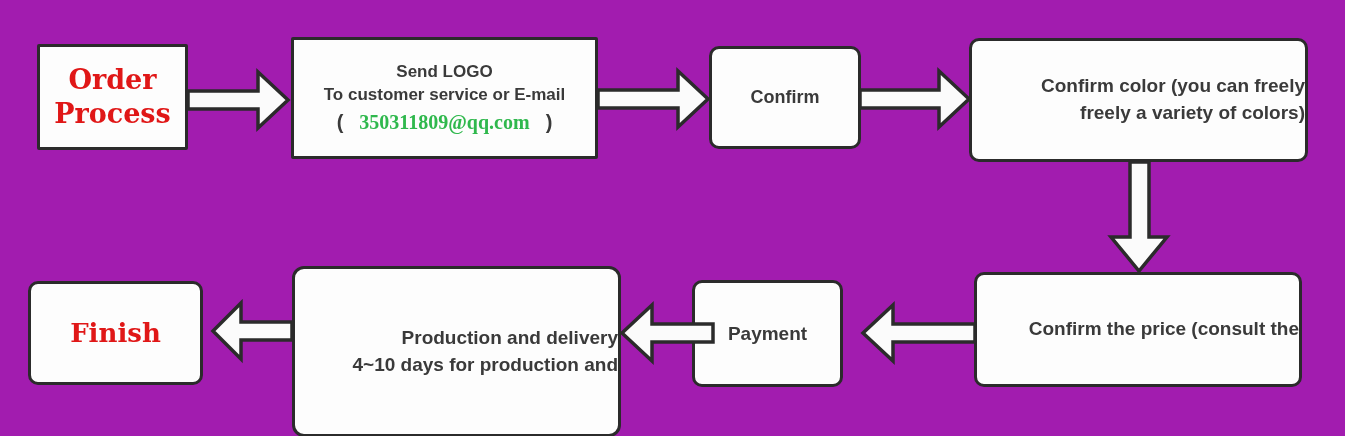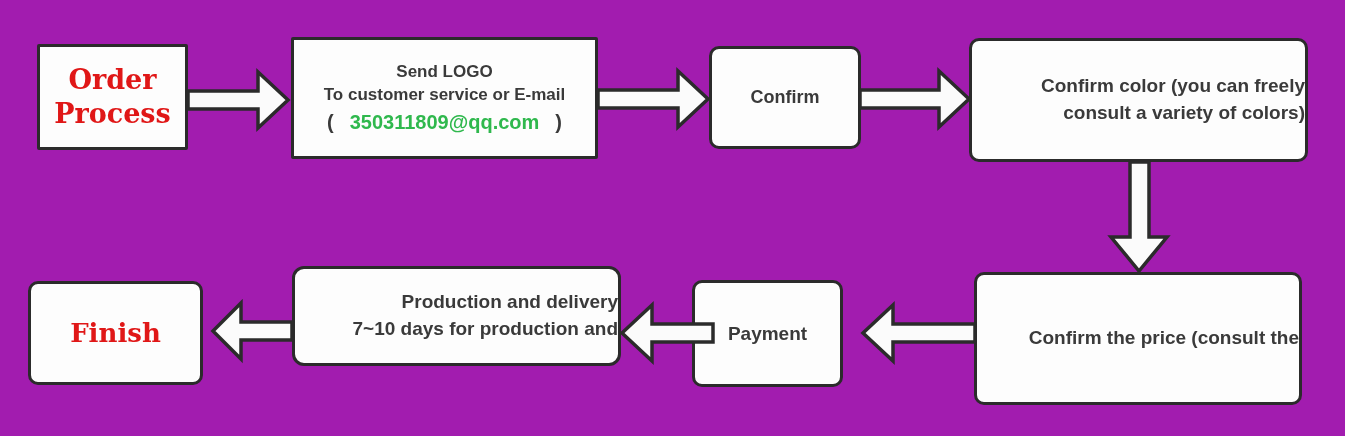--- a/index.html
+++ b/index.html
@@ -20,21 +20,21 @@
     font-weight:bold;color:#e01717;font-size:27px;line-height:1.25;
   }
   .t17{font-size:17px;line-height:1.38;justify-content:center;}
   .t18{font-size:18px;line-height:1.35;}
   .t19{font-size:19px;line-height:1.35;}
   .t19w{font-size:19px;line-height:1.4;align-items:flex-end;}
   .email-row{
     display:flex;align-items:center;justify-content:center;
     gap:16px;font-size:20px;margin-top:2px;color:#3a3a3a;
   }
-  .email-green{color:#2fb84d;font-size:20px;}
+  .email-green{color:#2fb84d;font-size:20px;font-family:Liberation Serif, serif;}
   .arrow{position:absolute;overflow:visible;}
   .arrow polygon{
     fill:#fbfbfb;stroke:#2b2b2b;stroke-width:3.5;stroke-linejoin:miter;
   }
 </style>
 </head>
 <body>
 
 <div id="stage">
 
@@ -66,46 +66,46 @@
   <div class="box round t18" style="left:709px;top:46px;width:152px;height:103px">
     <div>Confirm</div>
   </div>
 
   <svg class="arrow" style="left:858px;top:68px" width="113" height="62">
     <polygon points="2,22 81,22 81,3 111,31 81,59 81,40 2,40"></polygon>
   </svg>
 
   <div class="box round t19w" style="left:969px;top:38px;width:339px;height:124px">
     <div>Confirm color (you can freely</div>
-    <div>consult a variety of colors)</div>
+    <div>freely a variety of colors)</div>
   </div>
 
   <svg class="arrow" style="left:1108px;top:161px" width="62" height="112">
     <polygon points="22,1 22,76 3,76 31,110 59,76 41,76 41,1"></polygon>
   </svg>
 
-  <div class="box round t19w" style="left:974px;top:272px;width:328px;height:133px">
+  <div class="box round t19w" style="left:974px;top:272px;width:328px;height:115px">
     <div>Confirm the price (consult the</div>
   </div>
 
   <svg class="arrow" style="left:861px;top:302px" width="116" height="62">
     <polygon points="114,22 32,22 32,3 2,31 32,59 32,40 114,40"></polygon>
   </svg>
 
   <div class="box round t19" style="left:692px;top:280px;width:151px;height:107px">
     <div>Payment</div>
   </div>
 
   <svg class="arrow" style="left:620px;top:302px" width="95" height="62">
     <polygon points="93,22 32,22 32,3 2,31 32,59 32,40 93,40"></polygon>
   </svg>
 
-  <div class="box round t19w" style="left:292px;top:266px;width:329px;height:100px;border-radius:12px">
+  <div class="box round t19w" style="left:292px;top:266px;width:329px;height:171px;border-radius:12px">
     <div>Production and delivery</div>
-    <div>7~10 days for production and</div>
+    <div>4~10 days for production and</div>
   </div>
 
   <svg class="arrow" style="left:211px;top:300px" width="83" height="62">
     <polygon points="81,22 30,22 30,3 2,31 30,59 30,40 81,40"></polygon>
   </svg>
 
   <div class="box round" style="left:28px;top:281px;width:175px;height:104px">
     <div class="red-serif" style="font-size:26px">Finish</div>
   </div>
 

